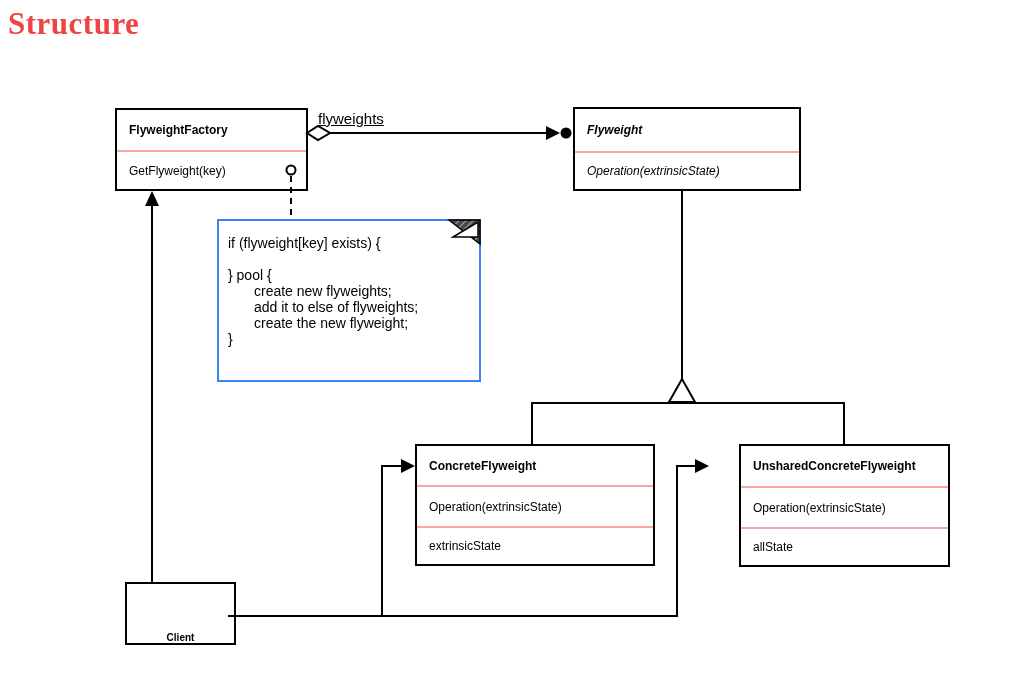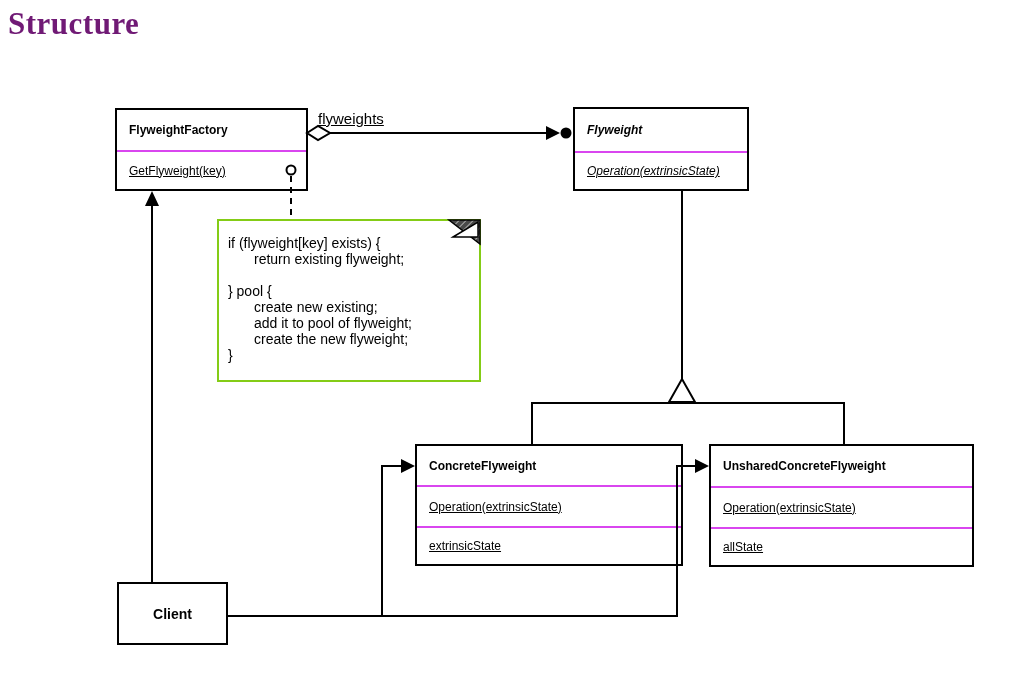--- a/index.html
+++ b/index.html
@@ -16,65 +16,65 @@
     color: #000;
     overflow: hidden;
   }
   .heading {
     position: absolute;
     left: 8px;
     top: 6px;
     font-family: "Liberation Serif", serif;
     font-size: 31px;
     font-weight: 700;
-    color: #701a75;
+    color: #ef4444;
     letter-spacing: 0.5px;
   }
   .uml-box {
     position: absolute;
     box-sizing: border-box;
     border: 2.5px solid #000;
     background: #fff;
     display: flex;
     flex-direction: column;
   }
   .uml-row {
     box-sizing: border-box;
     display: flex;
     align-items: center;
     padding: 0 12px;
     font-size: 12px;
     line-height: 1;
     white-space: nowrap;
   }
   .uml-row + .uml-row {
-    border-top: 2px solid #d946ef;
-    text-decoration: underline;
+    border-top: 2px solid #fca5a5;
   }
   .uml-class-name {
     font-weight: 700;
   }
   .italic {
     font-style: italic;
   }
   .client-box {
     position: absolute;
     box-sizing: border-box;
     border: 2.5px solid #000;
     background: #fff;
     display: flex;
-    align-items: center;
+    align-items: flex-end;
     justify-content: center;
-    font-size: 14px;
+    font-size: 10px;
     font-weight: 700;
+    margin-left: 8px;
   }
   .note-box {
     position: absolute;
     box-sizing: border-box;
-    border: 2px solid #84cc16;
+    border: 2px solid #3b82f6;
     background: #fff;
     padding: 14px 8px 0 9px;
     font-size: 14px;
   }
   .note-line {
     min-height: 16px;
     line-height: 16px;
     white-space: nowrap;
   }
   .note-line.indent {
@@ -102,45 +102,44 @@
 
 <div class="page">
 
   <div class="heading">Structure</div>
 
   <div class="uml-box" style="left:115px; top:108px; width:193px; height:83px;">
     <div class="uml-row uml-class-name" style="height:40px;">FlyweightFactory</div>
     <div class="uml-row" style="flex:1;">GetFlyweight(key)</div>
   </div>
 
-  <div class="uml-box" style="left:573px; top:107px; width:176px; height:84px;">
+  <div class="uml-box" style="left:573px; top:107px; width:228px; height:84px;">
     <div class="uml-row uml-class-name italic" style="height:42px;">Flyweight</div>
     <div class="uml-row italic" style="flex:1;">Operation(extrinsicState)</div>
   </div>
 
   <div class="assoc-label">flyweights</div>
 
   <div class="note-box" style="left:217px; top:219px; width:264px; height:163px;">
     <div class="note-line">if (flyweight[key] exists) {</div>
-    <div class="note-line indent">return existing flyweight;</div>
     <div class="note-line"></div>
     <div class="note-line">} pool {</div>
-    <div class="note-line indent">create new existing;</div>
-    <div class="note-line indent">add it to pool of flyweight;</div>
+    <div class="note-line indent">create new flyweights;</div>
+    <div class="note-line indent">add it to else of flyweights;</div>
     <div class="note-line indent">create the new flyweight;</div>
     <div class="note-line">}</div>
   </div>
 
-  <div class="uml-box" style="left:415px; top:444px; width:268px; height:122px;">
+  <div class="uml-box" style="left:415px; top:444px; width:240px; height:122px;">
     <div class="uml-row uml-class-name" style="height:39px;">ConcreteFlyweight</div>
     <div class="uml-row" style="height:41px;">Operation(extrinsicState)</div>
     <div class="uml-row" style="flex:1;">extrinsicState</div>
   </div>
 
-  <div class="uml-box" style="left:709px; top:444px; width:265px; height:123px;">
+  <div class="uml-box" style="left:739px; top:444px; width:211px; height:123px;">
     <div class="uml-row uml-class-name" style="height:40px;">UnsharedConcreteFlyweight</div>
     <div class="uml-row" style="height:41px;">Operation(extrinsicState)</div>
     <div class="uml-row" style="flex:1;">allState</div>
   </div>
 
   <div class="client-box" style="left:117px; top:582px; width:111px; height:63px;">
     <span>Client</span>
   </div>
 
   <svg class="overlay" viewBox="0 0 1021 679">

